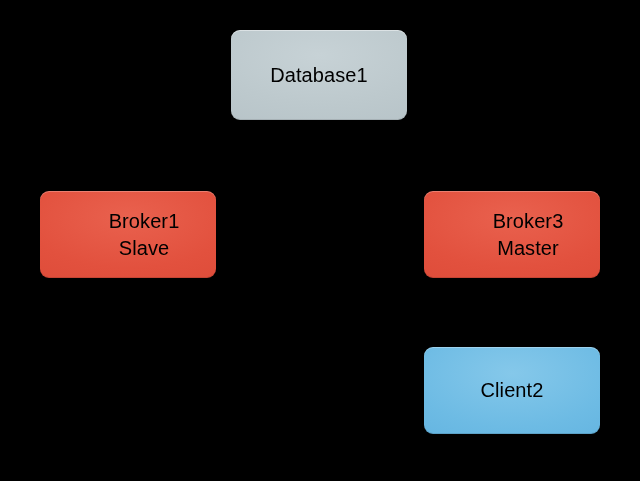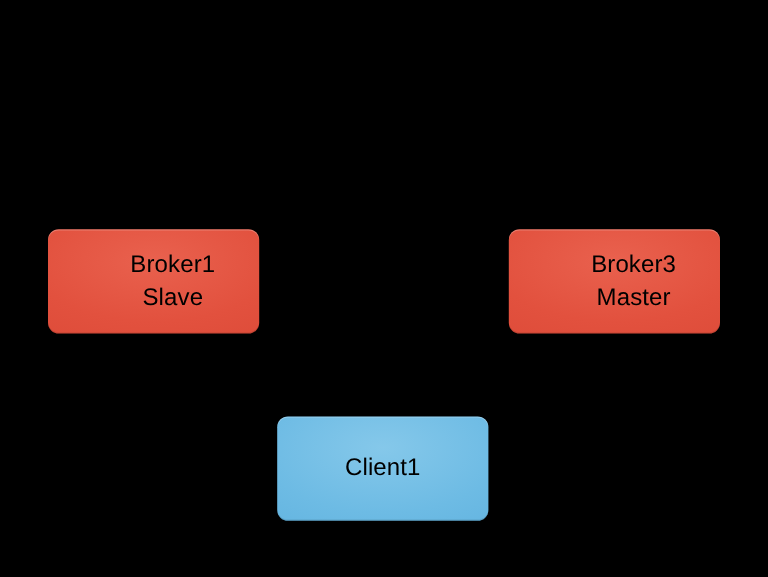--- a/index.html
+++ b/index.html
@@ -54,30 +54,33 @@
   .node-label {
     display: block;
     white-space: pre-line;
   }
 </style>
 </head>
 <body>
 
 <div id="canvas">
 
+  <div class="node node-db" style="left:231px; top:30px; width:176px; height:90px;">
+    <span class="node-label">Database1</span>
+  </div>
 
   <div class="node node-broker" style="left:40px; top:191px; width:176px; height:87px;">
     <span class="node-label">Broker1
 Slave</span>
   </div>
 
 
   <div class="node node-broker" style="left:424px; top:191px; width:176px; height:87px;">
     <span class="node-label">Broker3
 Master</span>
   </div>
 
-  <div class="node node-client" style="left:231px; top:347px; width:176px; height:87px;">
-    <span class="node-label">Client1</span>
+
+  <div class="node node-client" style="left:424px; top:347px; width:176px; height:87px;">
+    <span class="node-label">Client2</span>
   </div>
-
 
 </div>
 
 </body></html>

